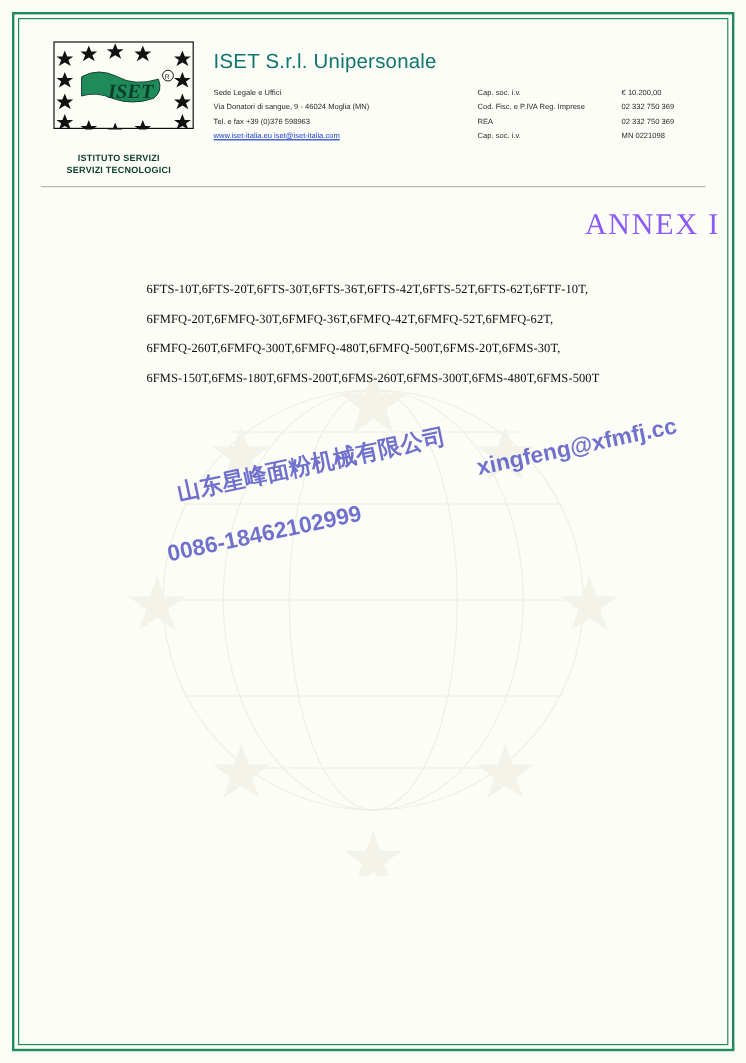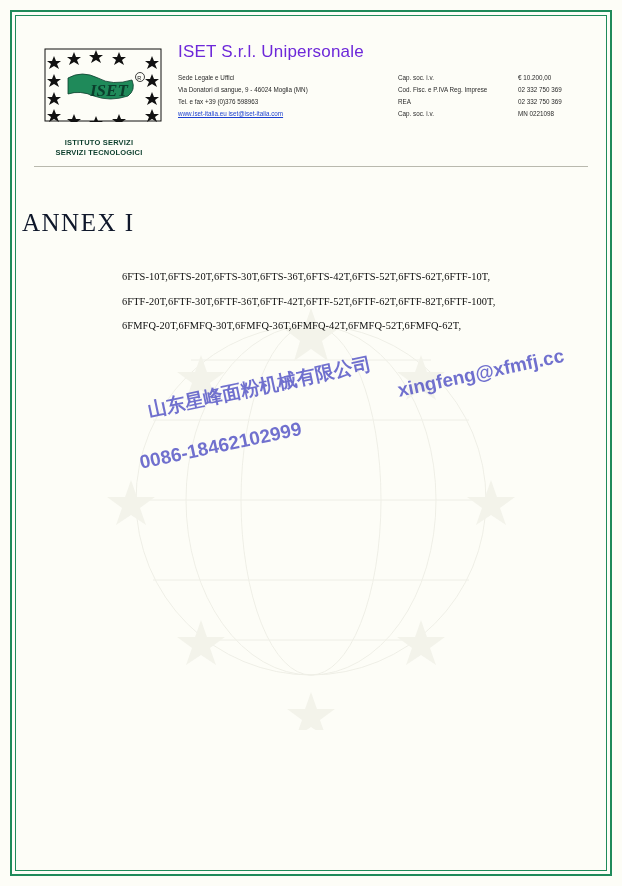--- a/index.html
+++ b/index.html
@@ -66,39 +66,39 @@
     padding: 10px 12px 4px 12px;
   }
   .logo-block {
     width: 130px;
     text-align: center;
     flex: 0 0 130px;
   }
   .logo-mark {
     width: 138px;
     height: 74px;
-    margin: 16px auto;
+    margin: 2px auto;
     position: relative;
   }
   .logo-caption {
     font-size: 7.5px;
     font-weight: bold;
     color: #0b3d2c;
     letter-spacing: 0.2px;
     line-height: 1.35;
-    margin-top: 2px;
+    margin-top: 19px;
   }
   .company-block {
     flex: 1 1 auto;
     padding-left: 14px;
     padding-top: 10px;
   }
   .company-name {
     font-size: 17px;
-    color: #6d28d9;
+    color: #0f766e;
     letter-spacing: 0.2px;
     margin-bottom: 10px;
   }
   .company-rows {
     display: flex;
   }
   .col-left {
     flex: 0 0 220px;
   }
   .col-mid {
@@ -117,26 +117,26 @@
     color: #1a3fd0;
     text-decoration: underline;
   }
   .hr-head {
     border: none;
     border-top: 1px solid #b9b9ae;
     margin: 4px 12px 0 12px;
   }
   
   .doc-title {
-    text-align: left;
+    text-align: right;
     font-family: "Liberation Serif", serif;
     font-size: 25px;
     letter-spacing: 1.5px;
-    color: #0f172a;
-    margin-top: 42px;
+    color: #8b5cf6;
+    margin-top: 18px;
     margin-bottom: 28px;
   }
   
   .model-body {
     position: relative;
     padding: 0 22px 0 100px;
     font-family: "Liberation Serif", serif;
     font-size: 10.4px;
     color: #0d0d0d;
     line-height: 2.35;
@@ -272,22 +272,23 @@
         </div>
       </div>
     </div>
 
     <hr class="hr-head">
 
     <div class="doc-title">ANNEX I</div>
 
     <div class="model-body">
       <div class="model-line">6FTS-10T,6FTS-20T,6FTS-30T,6FTS-36T,6FTS-42T,6FTS-52T,6FTS-62T,6FTF-10T,</div>
-      <div class="model-line">6FTF-20T,6FTF-30T,6FTF-36T,6FTF-42T,6FTF-52T,6FTF-62T,6FTF-82T,6FTF-100T,</div>
       <div class="model-line">6FMFQ-20T,6FMFQ-30T,6FMFQ-36T,6FMFQ-42T,6FMFQ-52T,6FMFQ-62T,</div>
+      <div class="model-line">6FMFQ-260T,6FMFQ-300T,6FMFQ-480T,6FMFQ-500T,6FMS-20T,6FMS-30T,</div>
+      <div class="model-line">6FMS-150T,6FMS-180T,6FMS-200T,6FMS-260T,6FMS-300T,6FMS-480T,6FMS-500T</div>
     </div>
 
   </div>
 
   <div class="wm-layer">
     <div class="wm-text wm-cn">山东星峰面粉机械有限公司</div>
     <div class="wm-text wm-mail">xingfeng@xfmfj.cc</div>
     <div class="wm-text wm-phone">0086-18462102999</div>
   </div>
 

